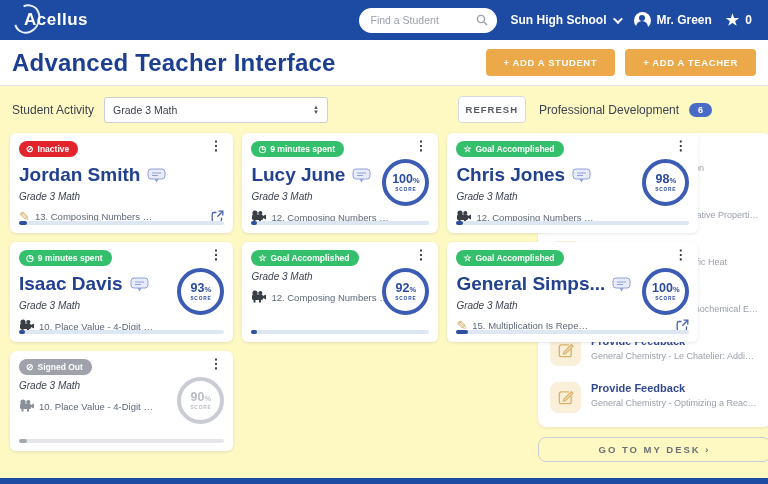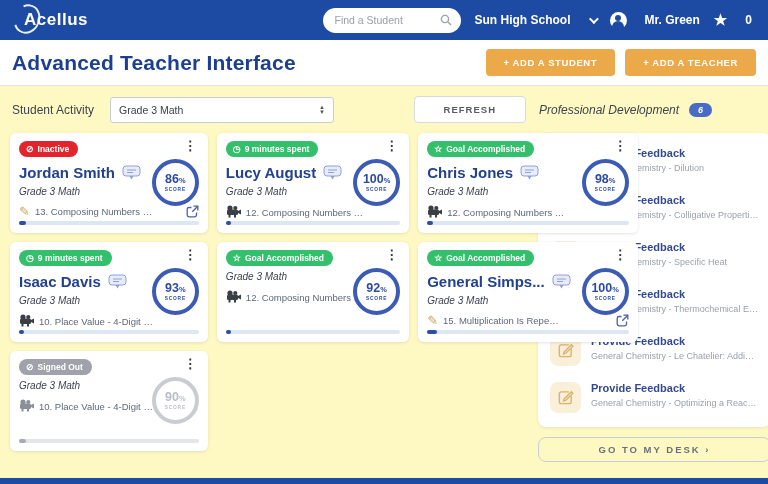--- a/index.html
+++ b/index.html
@@ -9,59 +9,59 @@
 
   
   .topbar { height:40px; background:#1d4ba3; display:flex; align-items:center; padding:0 16px; gap:14px; flex-shrink:0; }
   .logo { position:relative; color:#fff; font-size:17px; font-weight:bold; letter-spacing:.5px; padding-left:8px; }
   .logo .swoosh { position:absolute; left:-2px; top:-6px; width:26px; height:30px; border:2px solid rgba(255,255,255,.9); border-radius:50%; transform:rotate(24deg); border-left-color:transparent; pointer-events:none; }
   .tb-spacer { flex:1; }
   .searchwrap { position:relative; width:138px; }
   .searchwrap input { width:138px; height:25px; border:none; border-radius:13px; padding:0 28px 0 12px; font-size:10.5px; color:#444; font-family:"Liberation Sans", sans-serif; outline:none; }
   .searchwrap input::placeholder { color:#9aa0aa; }
   .searchwrap svg { position:absolute; right:9px; top:6px; }
-  .tb-item { display:flex; align-items:center; gap:18px; color:#fff; font-size:12px; font-weight:bold; }
+  .tb-item { display:flex; align-items:center; gap:6px; color:#fff; font-size:12px; font-weight:bold; }
   .chev { width:7px; height:7px; border-right:2px solid #fff; border-bottom:2px solid #fff; transform:rotate(45deg) translateY(-2px); display:inline-block; }
   .avatar { width:17px; height:17px; background:#fff; border-radius:50%; position:relative; display:inline-block; }
   .avatar::before { content:""; position:absolute; left:5.5px; top:3px; width:6px; height:6px; background:#1d4ba3; border-radius:50%; }
   .avatar::after { content:""; position:absolute; left:2.5px; top:9.5px; width:12px; height:8px; background:#1d4ba3; border-radius:6px 6px 0 0; }
   .star-glyph { color:#fff; font-size:15px; }
 
   
   .pagehead { height:46px; background:#fff; border-bottom:1px solid #e2e4ea; display:flex; align-items:center; padding:0 12px; gap:10px; flex-shrink:0; }
-  .pagehead h1 { color:#1d3f91; font-size:21px; letter-spacing:.2px; }
+  .pagehead h1 { color:#1d3f91; font-size:24px; letter-spacing:.2px; }
   .ph-spacer { flex:1; }
   .btn-orange { background:#eba94a; border:none; color:#fff; font-weight:bold; font-size:9.5px; letter-spacing:.6px; padding:8px 18px; border-radius:4px; cursor:pointer; font-family:"Liberation Sans", sans-serif;text-align:right; }
 
   
   .toolbar { display:flex; align-items:center; padding:10px 10px 8px 12px; flex-shrink:0; }
   .toolbar-left { width:514px; display:flex; align-items:center; }
-  .toolbar-right { flex:1; display:flex; align-items:center; gap:10px; padding-left:13px;font-style:italic; }
-  .sa-label { font-size:12px; color:#3d4350; margin-right:16px; }
+  .toolbar-right { flex:1; display:flex; align-items:center; gap:10px; padding-left:13px; }
+  .sa-label { font-size:12px; color:#3d4350; margin-right:10px; }
   .select { width:224px; height:26px; background:#fff; border:1px solid #c9cdd6; border-radius:3px; display:flex; align-items:center; padding:0 8px; font-size:10.5px; color:#3a3f4a; cursor:pointer; }
   .select .sel-label { flex:1; }
   .sel-arrows { display:flex; flex-direction:column; font-size:6px; line-height:5px; color:#555; }
-  .btn-refresh { margin-left:auto; background:#fff; border:1px solid #d6d9e0; border-radius:4px; font-size:9.5px; letter-spacing:1px; color:#555a63; padding:7px 29px; font-weight:bold; cursor:pointer; font-family:"Liberation Sans", sans-serif; }
+  .btn-refresh { margin-left:auto; background:#fff; border:1px solid #d6d9e0; border-radius:4px; font-size:9.5px; letter-spacing:1px; color:#555a63; padding:7px 7px; font-weight:bold; cursor:pointer; font-family:"Liberation Sans", sans-serif; }
   .pd-label { font-size:12px; color:#3d4350; }
   .pd-badge { background:#4a6bc5; color:#fff; font-size:9px; font-weight:bold; border-radius:9px; padding:2px 9px; }
 
   
   .main { flex:1; display:flex; padding:2px 10px 0 10px; gap:12px; }
   .cards { width:516px; display:grid; grid-template-columns:repeat(3, 1fr); grid-auto-rows:100px; gap:9px; align-content:start; }
 
   .card { position:relative; background:#fff; border-radius:6px; box-shadow:0 1px 3px rgba(40,50,80,.12); padding:8px 9px; }
   .card-top { display:flex; align-items:flex-start; }
   .pill { display:inline-flex; align-items:center; gap:4px; color:#fff; font-size:8.5px; font-weight:bold; border-radius:10px; padding:3px 9px 3px 7px; }
   .pill[data-kind="inactive"] { background:#e3242d; }
   .pill[data-kind="time"], .pill[data-kind="goal"] { background:#33bf6b; }
   .pill[data-kind="signedout"] { background:#9fa1ab; }
   .pill-icon { font-size:9px; line-height:1; }
   .kebab { margin-left:auto; color:#33383f; font-size:13px; font-weight:bold; line-height:10px; cursor:pointer; padding:0 2px; }
   .name-row { display:flex; align-items:center; gap:7px; margin-top:7px; padding-right:58px; }
-  .name { color:#22418f; font-size:15px; font-weight:bold; white-space:nowrap; }
+  .name { color:#22418f; font-size:19px; font-weight:bold; white-space:nowrap; }
   .chat { flex-shrink:0; display:inline-flex; }
   .grade { margin-top:5px; font-style:italic; font-size:10px; color:#3c4250; }
   .lesson-row { display:flex; align-items:center; gap:5px; margin-top:8px; font-size:9.5px; color:#5d6878; }
   .lesson-text { white-space:nowrap; overflow:hidden; text-overflow:ellipsis; max-width:118px; }
   .score { position:absolute; top:26px; right:9px; width:47px; height:47px; border:4px solid #3c5cb4; border-radius:50%; display:flex; flex-direction:column; align-items:center; justify-content:center; background:#fff; }
   .score-num { color:#2b4aa2; font-size:12.5px; font-weight:bold; line-height:11px; }
   .score-num .pct { font-size:7.5px; }
   .score-word { color:#2b4aa2; font-size:4.8px; font-weight:bold; letter-spacing:.8px; margin-top:1px; }
   .progress { position:absolute; left:9px; right:9px; bottom:8px; height:4px; background:#dde6f3; border-radius:2px; }
   .progress .fill { height:4px; background:#2d4fa0; border-radius:2px; }
@@ -145,24 +145,20 @@
     <div class="cards">
 
       <article class="card" data-muted="false">
         <div class="card-top">
           <span class="pill" data-kind="inactive">
             <span class="pill-icon">⊘</span>
             <span>Inactive</span>
           </span>
           <span class="kebab">⋮</span>
         </div>
-        <div class="score">
-          <span class="score-num"><span>86</span><span class="pct">%</span></span>
-          <span class="score-word">SCORE</span>
-        </div>
         <div class="name-row">
           <span class="name">Jordan Smith</span>
           <span class="chat">
               <svg width="19" height="15" viewBox="0 0 19 15">
                 <rect x="1" y="1" width="17" height="10" rx="3" fill="#e8ebf8" stroke="#8fa0d8"></rect>
                 <path d="M7.5 11 L9.5 14.5 L11.5 11 Z" fill="#8fa0d8"></path>
                 <line x1="5" y1="5" x2="14" y2="5" stroke="#8fa0d8"></line>
                 <line x1="5" y1="7.5" x2="11" y2="7.5" stroke="#8fa0d8"></line>
               </svg>
             </span>
@@ -190,21 +186,21 @@
             <span class="pill-icon">◷</span>
             <span>9 minutes spent</span>
           </span>
           <span class="kebab">⋮</span>
         </div>
         <div class="score">
           <span class="score-num"><span>100</span><span class="pct">%</span></span>
           <span class="score-word">SCORE</span>
         </div>
         <div class="name-row">
-          <span class="name">Lucy August</span>
+          <span class="name">Lucy June</span>
           <span class="chat">
               <svg width="19" height="15" viewBox="0 0 19 15">
                 <rect x="1" y="1" width="17" height="10" rx="3" fill="#e8ebf8" stroke="#8fa0d8"></rect>
                 <path d="M7.5 11 L9.5 14.5 L11.5 11 Z" fill="#8fa0d8"></path>
                 <line x1="5" y1="5" x2="14" y2="5" stroke="#8fa0d8"></line>
                 <line x1="5" y1="7.5" x2="11" y2="7.5" stroke="#8fa0d8"></line>
               </svg>
             </span>
         </div>
         <div class="grade">Grade 3 Math</div>

